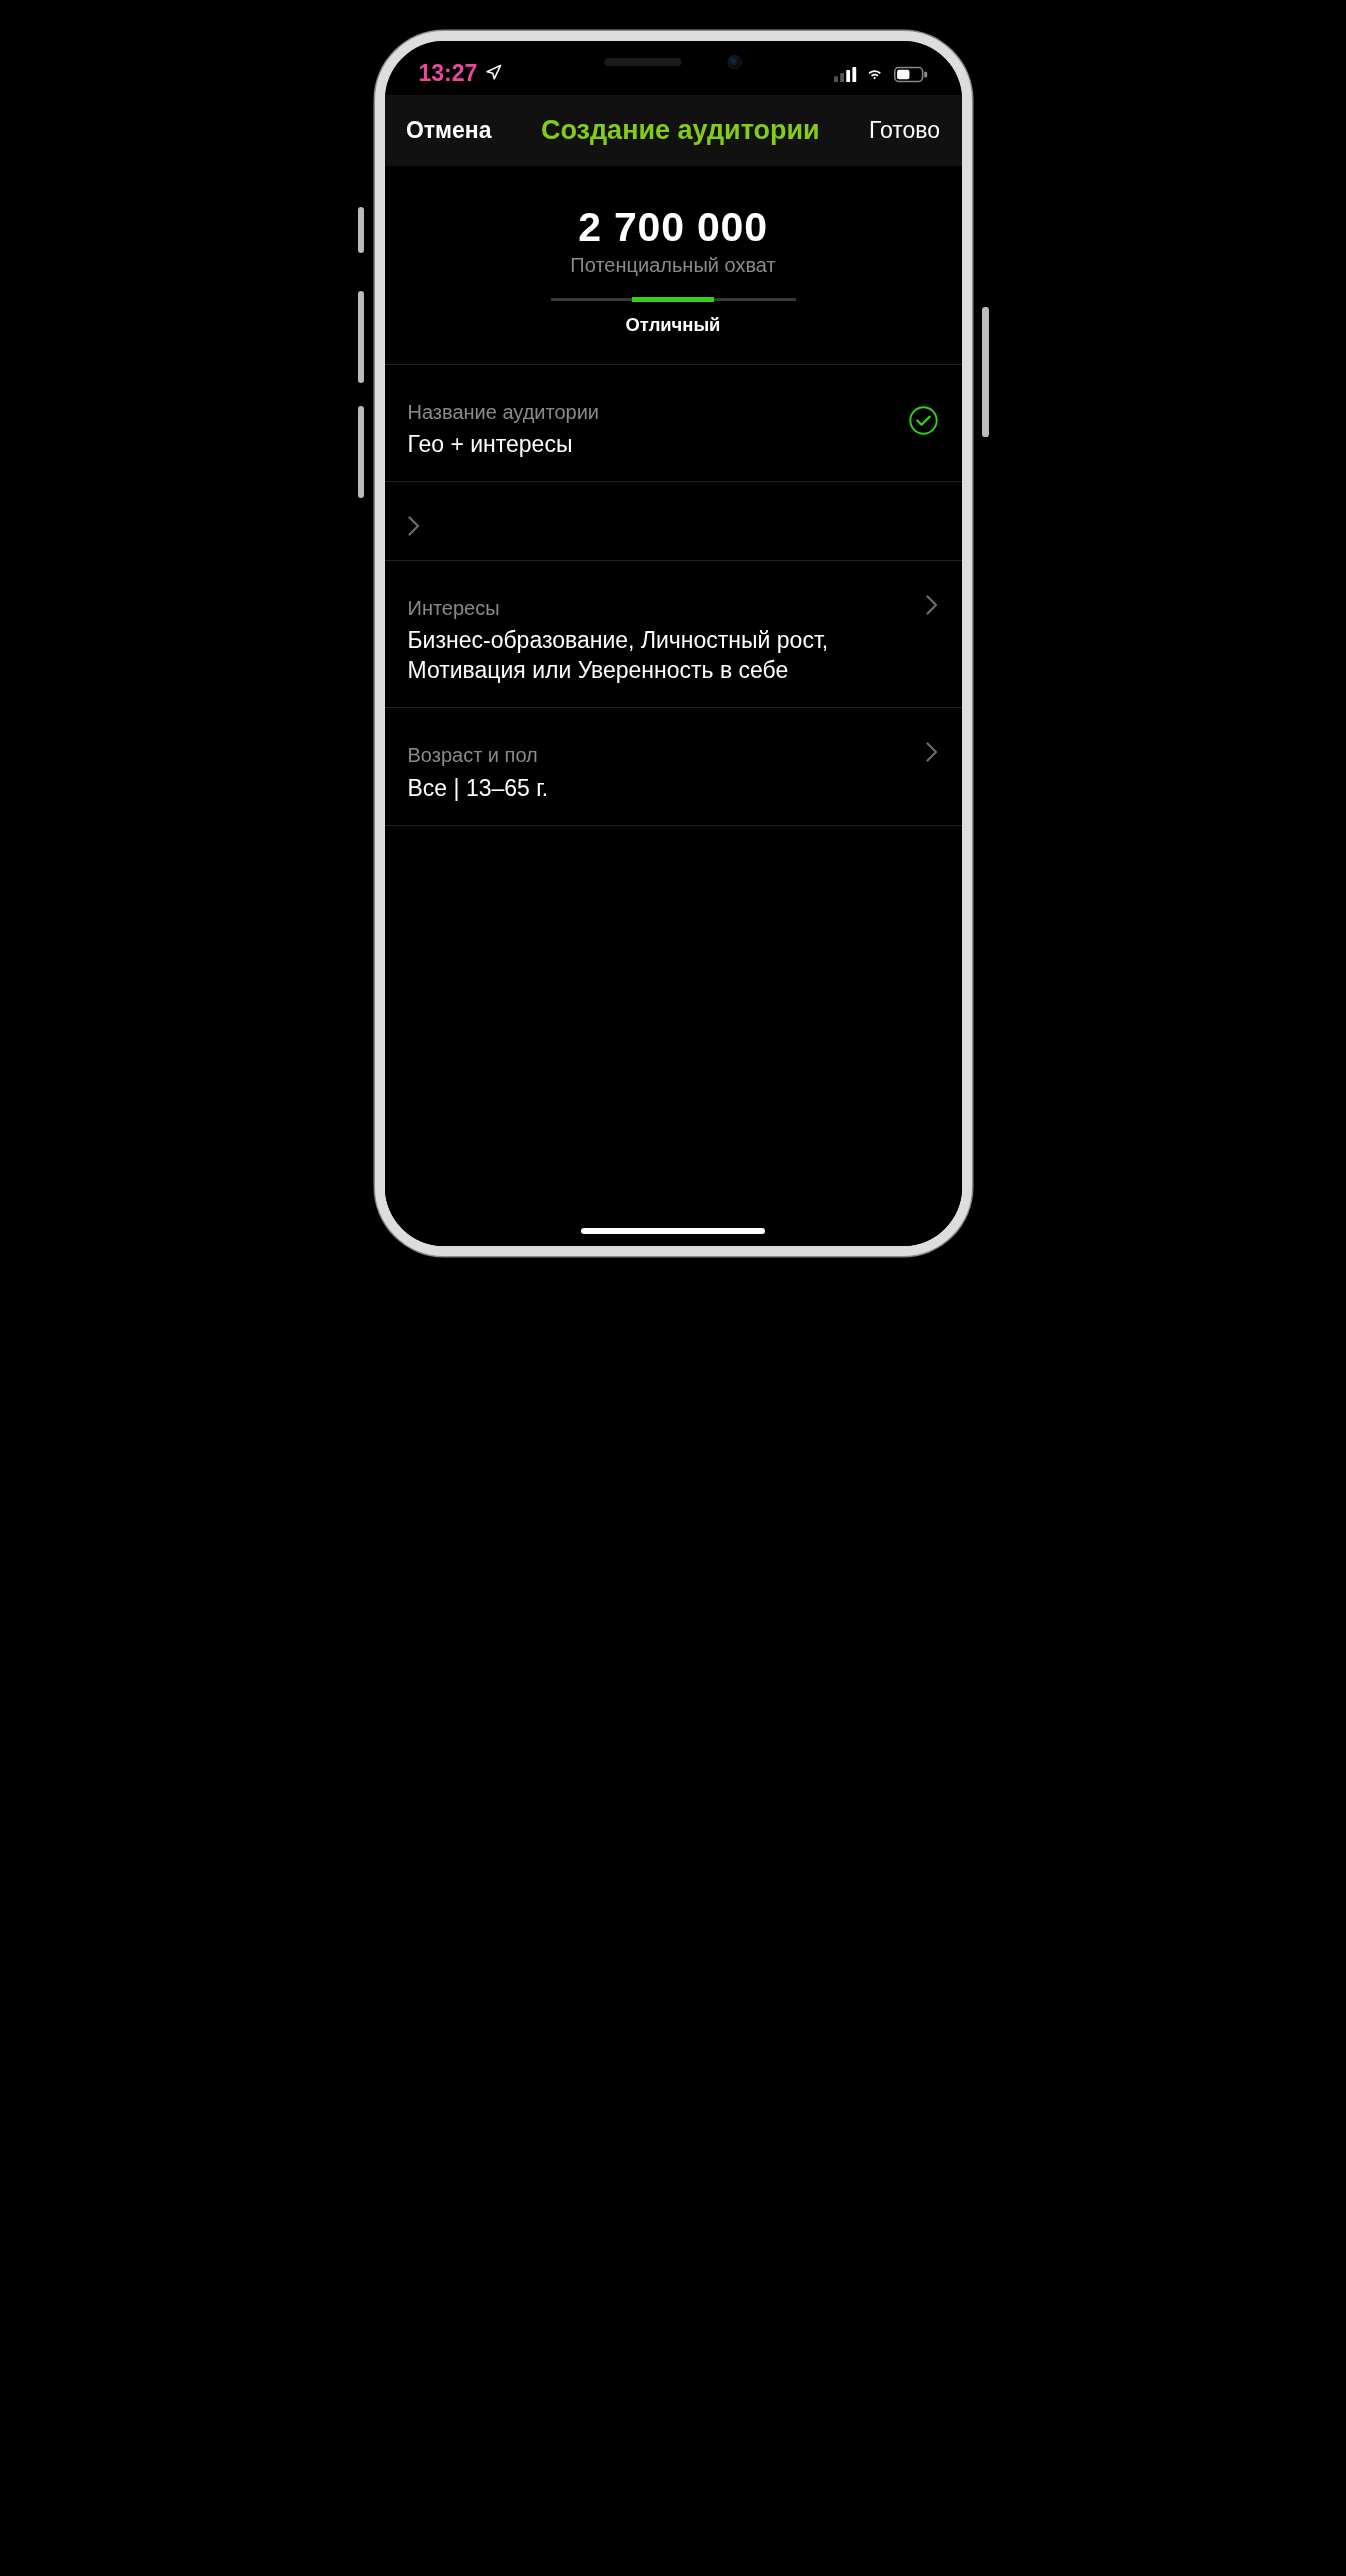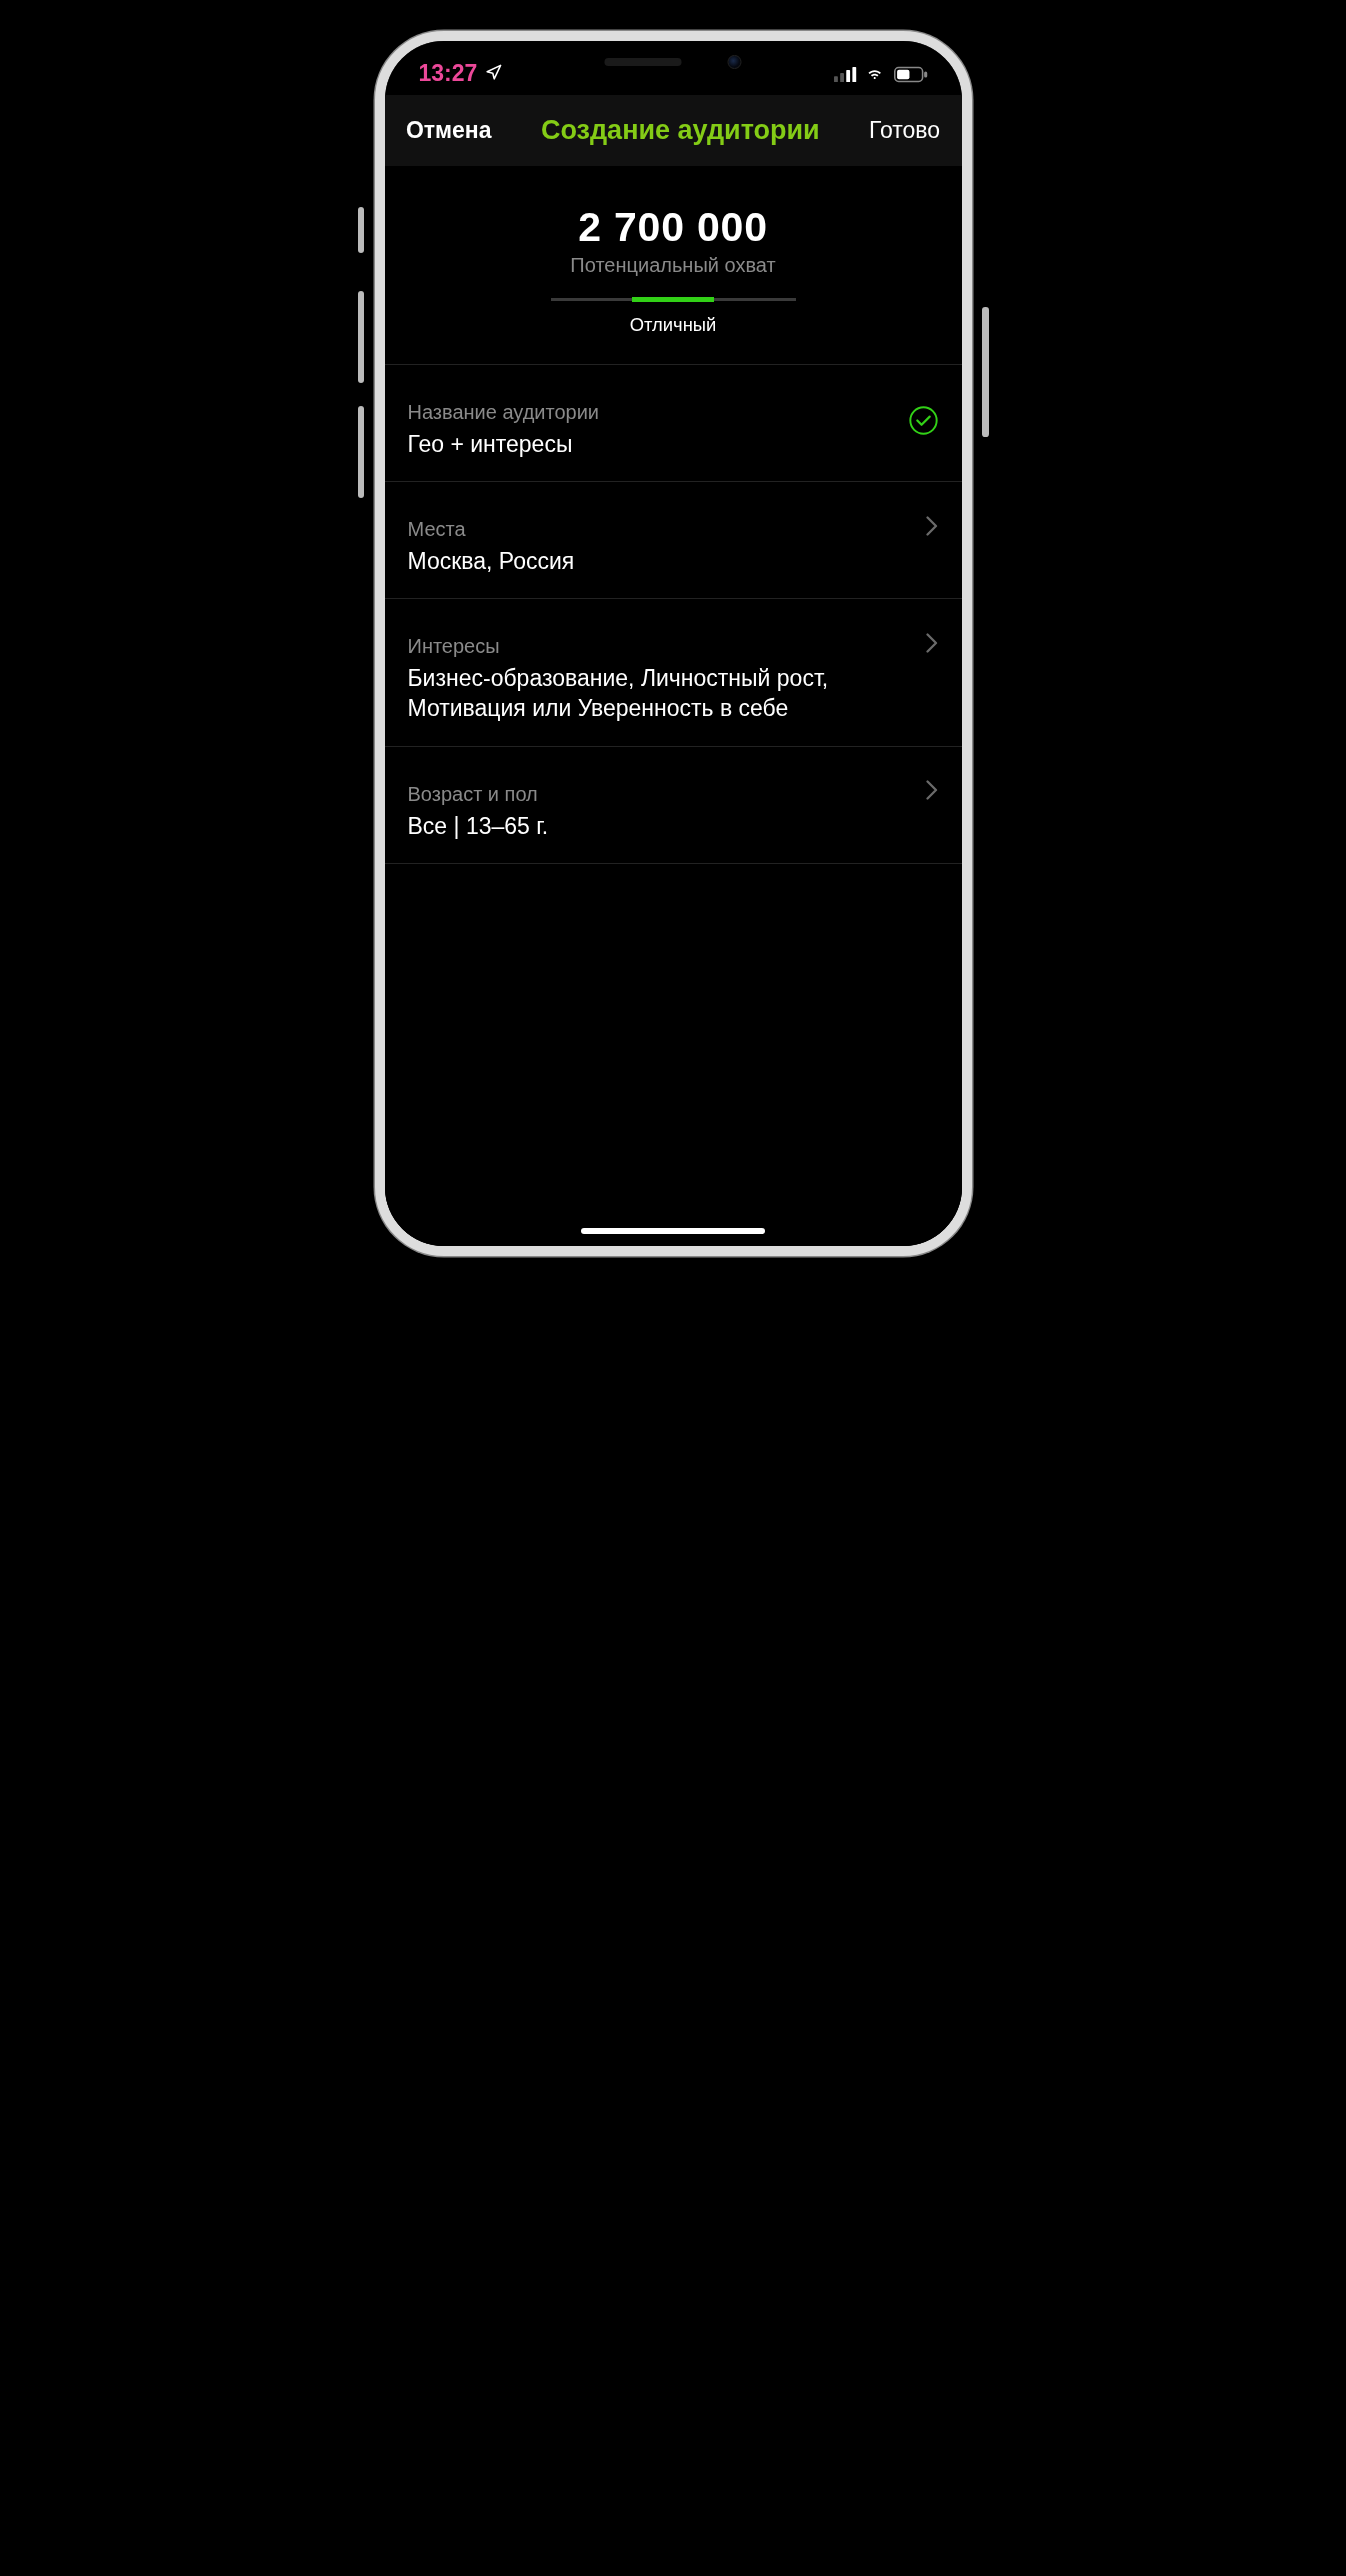--- a/index.html
+++ b/index.html
@@ -130,21 +130,21 @@
       background: #3a3a3a;
       margin-top: 0.8px;
     }
     .reach-seg.active {
       height: 4.6px;
       background: #32d117;
       margin-top: 0;
     }
     .reach-quality {
       font-size: 18.4px;
-      font-weight: 400;
+      font-weight: 700;
       color: #fff;
       margin-top: 12.3px;
     }
     .row {
       padding: 20px 23px 21.4px;
       border-bottom: 0.8px solid #222;
       display: flex;
       align-items: center;
       justify-content: space-between;
       gap: 12.3px;
@@ -261,24 +261,20 @@
           </div>
           <div class="check-circle">
             <svg width="31" height="31" viewBox="0 0 40 40">
               <circle cx="20" cy="20" r="17" fill="none" stroke="#32d117" stroke-width="2.5"></circle>
               <path d="M12 20 L17.5 25.5 L28 15" fill="none" stroke="#32d117" stroke-width="2.8" stroke-linecap="round" stroke-linejoin="round"></path>
             </svg>
           </div>
         </div>
 
         <div class="row">
-          <div class="row-text">
-            <div class="row-label">Места</div>
-            <div class="row-value">Москва, Россия</div>
-          </div>
           <div class="chevron">
             <svg width="12.3" height="20" viewBox="0 0 16 26">
                 <path d="M2 2 L13 13 L2 24" fill="none" stroke="#6a6a6a" stroke-width="3" stroke-linecap="round" stroke-linejoin="round"></path>
               </svg>
           </div>
         </div>
 
         <div class="row">
           <div class="row-text">
             <div class="row-label">Интересы</div>

